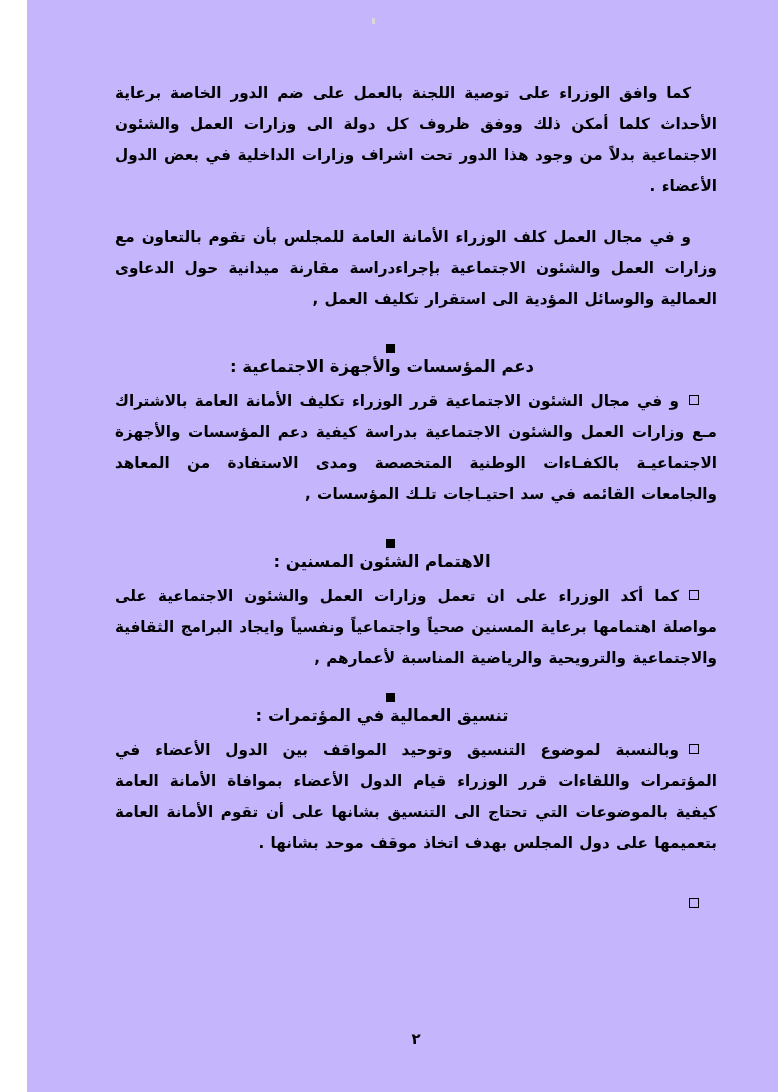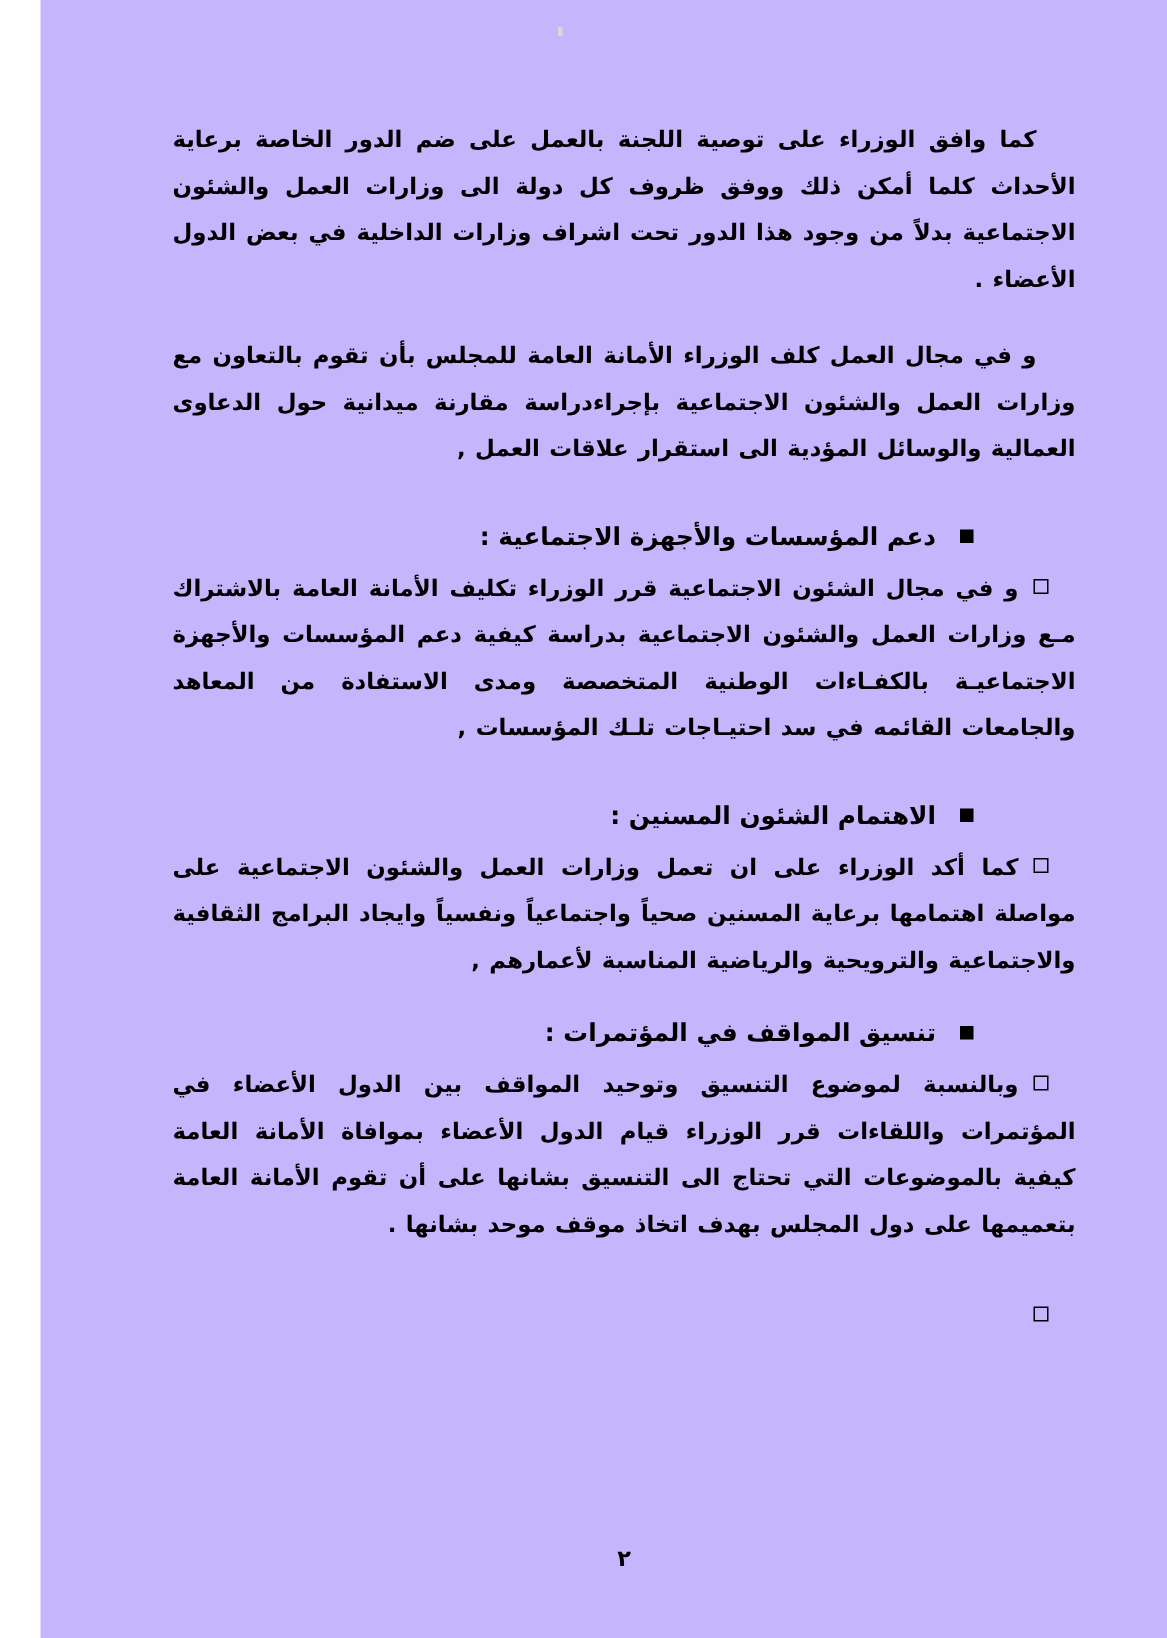--- a/index.html
+++ b/index.html
@@ -50,21 +50,21 @@
   .block-gap {
     height: 16px;
   }
   .block-gap-lg {
     height: 26px;
   }
 
   
   .section-head {
     display: flex;
-    flex-direction: row;
+    flex-direction: column;
     align-items: center;
     justify-content: flex-start;
     margin: 0 0 6px 0;
     padding-right: 68px;
   }
   .sq-bullet {
     width: 9px;
     height: 9px;
     background: #000;
     display: inline-block;
@@ -121,21 +121,21 @@
 <div class="page">
 
   <div class="top-speck"></div>
 
   <div class="content">
 
     <p class="para indent">كما وافق الوزراء على توصية اللجنة بالعمل على ضم الدور الخاصة برعاية الأحداث كلما أمكن ذلك ووفق ظروف كل دولة الى وزارات العمل والشئون الاجتماعية بدلاً من وجود هذا الدور تحت اشراف وزارات الداخلية في بعض الدول الأعضاء .</p>
 
     <div class="block-gap"></div>
 
-    <p class="para indent">و في مجال العمل كلف الوزراء الأمانة العامة للمجلس بأن تقوم بالتعاون مع وزارات العمل والشئون الاجتماعية بإجراءدراسة مقارنة ميدانية حول الدعاوى العمالية والوسائل المؤدية الى استقرار علاقات العمل ,</p>
+    <p class="para indent">و في مجال العمل كلف الوزراء الأمانة العامة للمجلس بأن تقوم بالتعاون مع وزارات العمل والشئون الاجتماعية بإجراءدراسة مقارنة ميدانية حول الدعاوى العمالية والوسائل المؤدية الى استقرار تكليف العمل ,</p>
 
     <div class="block-gap-lg"></div>
 
     <div class="section-head">
       <span class="sq-bullet"></span>
       <span class="section-title">دعم المؤسسات والأجهزة الاجتماعية :</span>
     </div>
     <p class="para"><span class="lead-indent"></span><span class="hollow-sq"></span><span>و في مجال الشئون الاجتماعية قرر الوزراء تكليف الأمانة العامة بالاشتراك مـع وزارات العمل والشئون الاجتماعية بدراسة كيفية دعم المؤسسات والأجهزة الاجتماعيـة بالكفـاءات الوطنية المتخصصة ومدى الاستفادة من المعاهد والجامعات القائمه في سد احتيـاجات تلـك المؤسسات ,</span></p>
 
     <div class="block-gap-lg"></div>
@@ -143,21 +143,21 @@
     <div class="section-head">
       <span class="sq-bullet"></span>
       <span class="section-title">الاهتمام الشئون المسنين :</span>
     </div>
     <p class="para"><span class="lead-indent"></span><span class="hollow-sq"></span><span>كما أكد الوزراء على ان تعمل وزارات العمل والشئون الاجتماعية على مواصلة اهتمامها برعاية المسنين صحياً واجتماعياً ونفسياً وايجاد البرامج الثقافية والاجتماعية والترويحية والرياضية المناسبة لأعمارهم ,</span></p>
 
     <div class="block-gap"></div>
 
     <div class="section-head">
       <span class="sq-bullet"></span>
-      <span class="section-title">تنسيق المواقف في المؤتمرات :</span>
+      <span class="section-title">تنسيق العمالية في المؤتمرات :</span>
     </div>
     <p class="para"><span class="lead-indent"></span><span class="hollow-sq"></span><span>وبالنسبة لموضوع التنسيق وتوحيد المواقف بين الدول الأعضاء في المؤتمرات واللقاءات قرر الوزراء قيام الدول الأعضاء بموافاة الأمانة العامة كيفية بالموضوعات التي تحتاج الى التنسيق بشانها على أن تقوم الأمانة العامة بتعميمها على دول المجلس بهدف اتخاذ موقف موحد بشانها .</span></p>
 
     <div class="block-gap-lg"></div>
 
     <p class="para"><span class="lead-indent"></span><span class="hollow-sq"></span></p>
 
   </div>
 
   <div class="page-number">٢</div>

